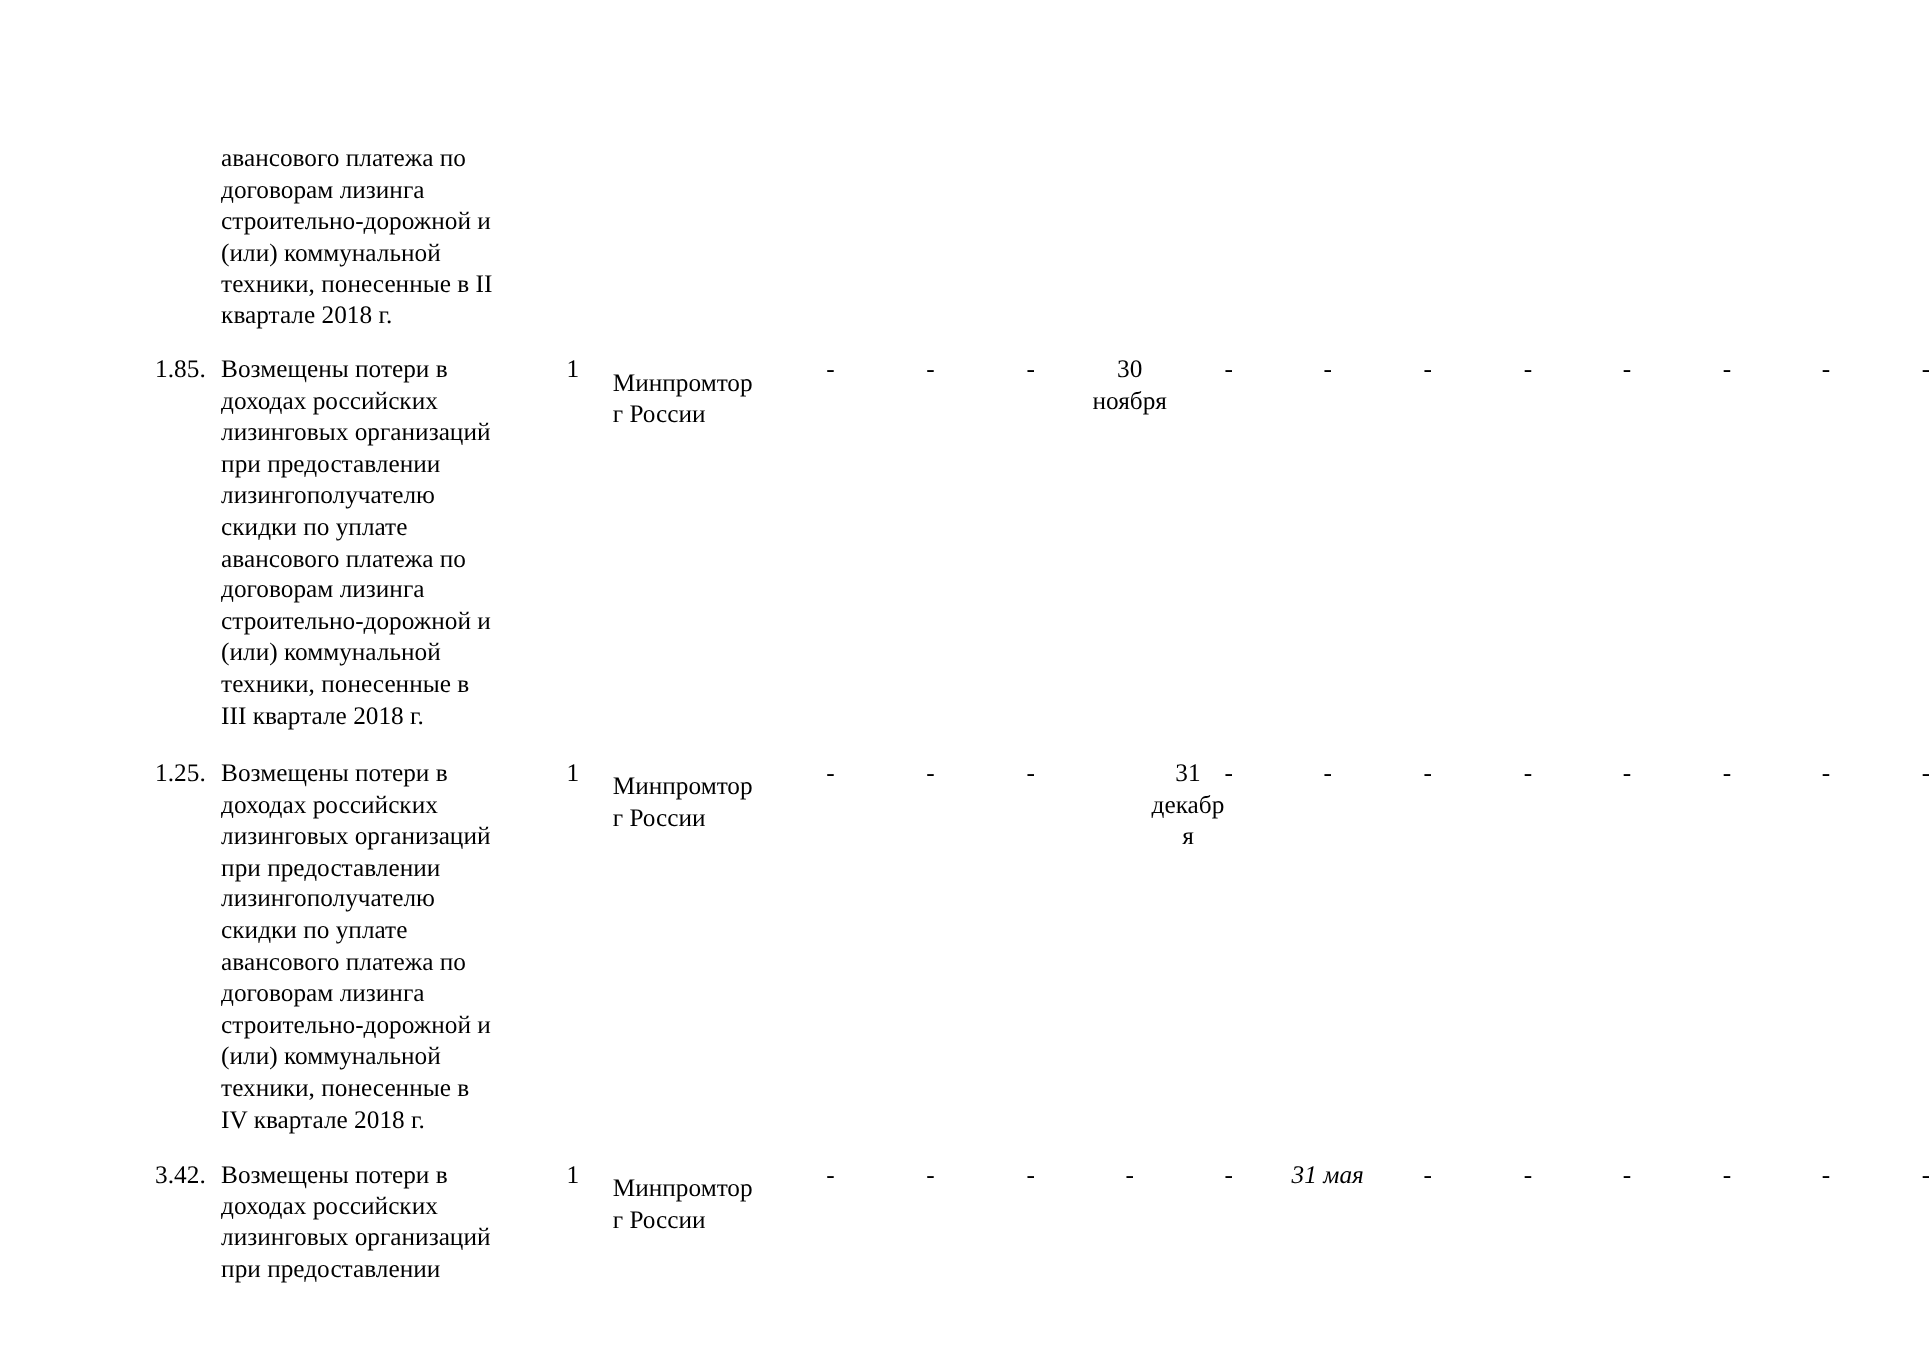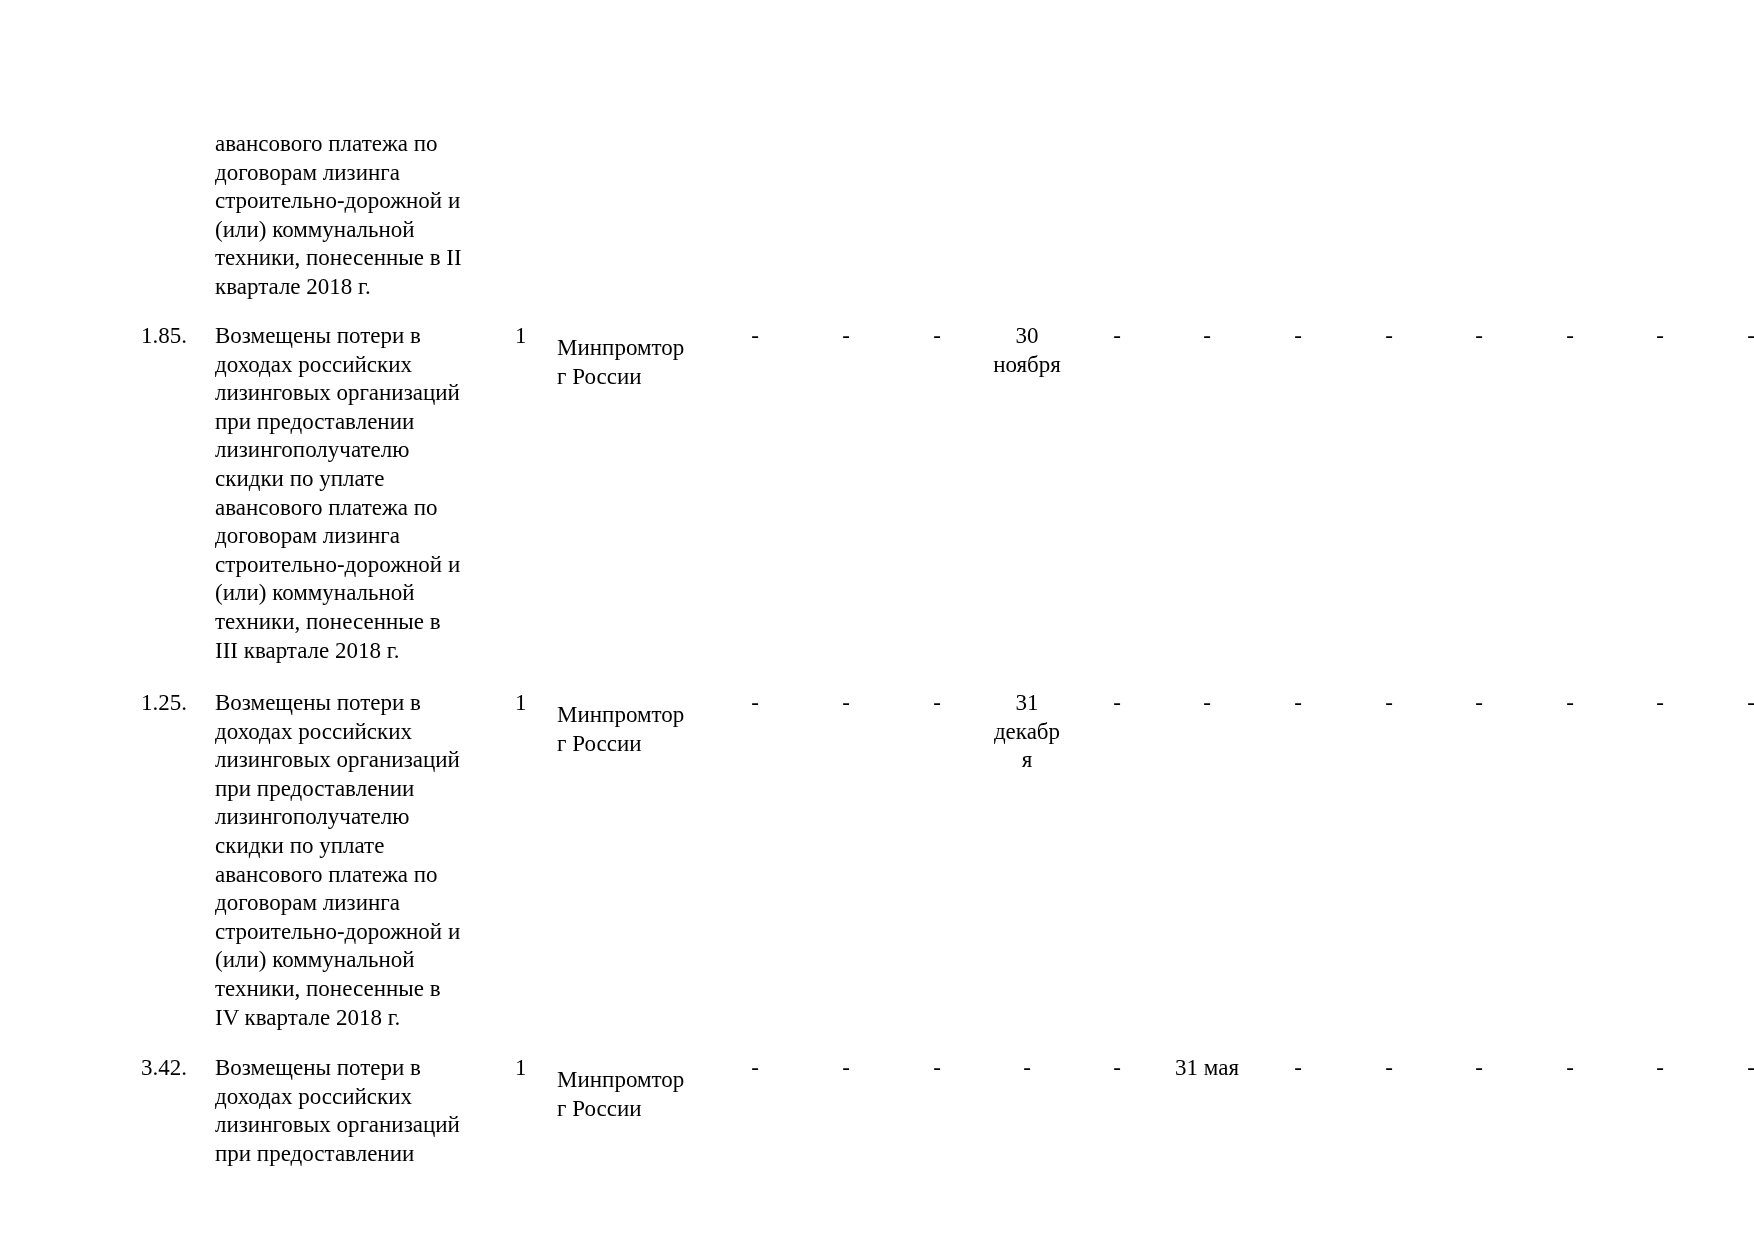--- a/index.html
+++ b/index.html
@@ -1,19 +1,19 @@
 <!DOCTYPE html>
 <html><head>
 <meta charset="utf-8">
 <style>
   html,body{margin:0;padding:0;background:#fff;}
   body{width:1754px;height:1240px;position:relative;overflow:hidden;font-family:"Liberation Serif","DejaVu Serif",serif;color:#000;font-size:23px;line-height:28.6px;}
   .row{position:absolute;left:0;width:1754px;}
   .num{position:absolute;left:141px;}
-  .desc{position:absolute;left:215px;width:280px;white-space:pre-line;}
+  .desc{position:absolute;left:201px;width:280px;white-space:pre-line;}
   .cnt{position:absolute;left:515px;}
   .resp{position:absolute;left:557px;white-space:pre-line;width:160px;margin-top:12px;}
   .cell{position:absolute;width:80px;margin-left:-40px;text-align:center;white-space:pre-line;}
 </style>
 </head>
 <body>
 
 <div id="doc">
     <div class="row" style="top: 130px;">
       <div class="num"></div>
@@ -70,21 +70,21 @@
 строительно-дорожной и
 (или) коммунальной
 техники, понесенные в
 IV квартале 2018 г.</div>
       <div class="cnt">1</div>
       <div class="resp">Минпромтор
 г России</div>
       <div class="cell" style="left: 755px;">-</div>
       <div class="cell" style="left: 846px;">-</div>
       <div class="cell" style="left: 937px;">-</div>
-      <div class="cell" style="left: 1027px;">31
+      <div class="cell" style="left: 1080px;">31
 декабр
 я</div>
       <div class="cell" style="left: 1117px;">-</div>
       <div class="cell" style="left: 1207px;">-</div>
       <div class="cell" style="left: 1298px;">-</div>
       <div class="cell" style="left: 1389px;">-</div>
       <div class="cell" style="left: 1479px;">-</div>
       <div class="cell" style="left: 1570px;">-</div>
       <div class="cell" style="left: 1660px;">-</div>
       <div class="cell" style="left: 1751px;">-</div>
@@ -96,21 +96,21 @@
 лизинговых организаций
 при предоставлении</div>
       <div class="cnt">1</div>
       <div class="resp">Минпромтор
 г России</div>
       <div class="cell" style="left: 755px;">-</div>
       <div class="cell" style="left: 846px;">-</div>
       <div class="cell" style="left: 937px;">-</div>
       <div class="cell" style="left: 1027px;">-</div>
       <div class="cell" style="left: 1117px;">-</div>
-      <div class="cell" style="left: 1207px;">31 мая</div>
+      <div class="cell" style="left: 1207px; font-style: italic;">31 мая</div>
       <div class="cell" style="left: 1298px;">-</div>
       <div class="cell" style="left: 1389px;">-</div>
       <div class="cell" style="left: 1479px;">-</div>
       <div class="cell" style="left: 1570px;">-</div>
       <div class="cell" style="left: 1660px;">-</div>
       <div class="cell" style="left: 1751px;">-</div>
     </div>
   </div>
 
 </body></html>

